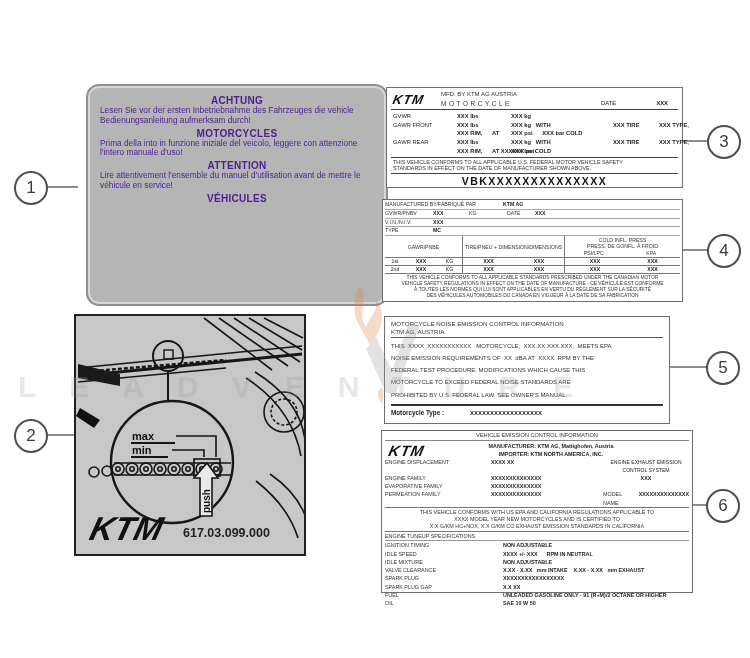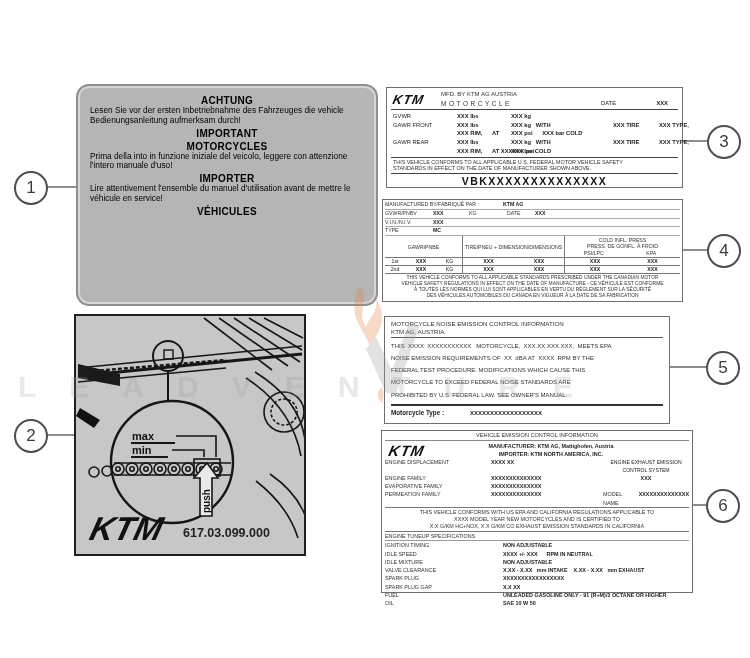--- a/index.html
+++ b/index.html
@@ -11,23 +11,23 @@
            letter-spacing:33px;color:rgba(150,150,150,0.22);z-index:6;pointer-events:none;white-space:nowrap;}
   .wm-logo{position:absolute;left:330px;top:275px;z-index:6;pointer-events:none;opacity:0.28;}
 
   
   .callout{position:absolute;width:30px;height:30px;border:2px solid #4e4e4e;border-radius:50%;
            background:#fff;display:flex;align-items:center;justify-content:center;
            font-size:17px;color:#3c3c3c;z-index:4;}
   .cline{position:absolute;height:2px;background:#8d8d8d;z-index:1;}
 
   
-  .l1{position:absolute;left:76px;top:84px;width:302px;height:222px;background:#b5b5b5;
+  .l1{position:absolute;left:86px;top:84px;width:302px;height:222px;background:#b5b5b5;
       border:2px solid #8f8f8f;border-radius:13px;box-shadow:inset 0 0 0 2px #d6d6d6;
-      box-sizing:border-box;padding:7px 12px 4px 12px;color:#000000;z-index:2;}
+      box-sizing:border-box;padding:7px 12px 4px 12px;color:#4c1d95;z-index:2;}
   .l1-head{font-size:10px;font-weight:bold;text-align:center;letter-spacing:.3px;line-height:11px;margin-top:2px;}
   .l1-body{font-size:8.3px;line-height:9.8px;text-align:left;}
 
   
   .l2{position:absolute;left:74px;top:314px;width:232px;height:242px;background:#c7c7c7;
       border:2px solid #1f1f1f;box-sizing:border-box;z-index:2;}
 
   
   .plate{position:absolute;background:#fff;border:1px solid #6e6e6e;box-sizing:border-box;z-index:2;}
   .ktm-logo{display:inline-block;font-weight:900;font-style:italic;transform:skewX(-12deg);
@@ -138,28 +138,27 @@
   <div class="callout" style="left:706px;top:489px;">
     <span>6</span>
   </div>
 
   <div class="l1">
     <div>
       <div class="l1-head">ACHTUNG</div>
       <div class="l1-body">Lesen Sie vor der ersten Inbetriebnahme des Fahrzeuges die vehicle Bedienungsanleitung aufmerksam durch!</div>
     </div>
     <div>
-      <div class="l1-head">IMPORTANT</div>
     </div>
     <div>
       <div class="l1-head">MOTORCYCLES</div>
       <div class="l1-body">Prima della into in funzione iniziale del veicolo, leggere con attenzione l'intero manuale d'uso!</div>
     </div>
     <div>
-      <div class="l1-head">IMPORTER</div>
+      <div class="l1-head">ATTENTION</div>
       <div class="l1-body">Lire attentivement l'ensemble du manuel d'utilisation avant de mettre le véhicule en service!</div>
     </div>
     <div>
       <div class="l1-head">VÉHICULES</div>
     </div>
   </div>
 
   <div class="l2">
     <svg width="228" height="238" viewBox="0 0 228 238">
       <g stroke="#161616" fill="none" stroke-width="1.6">

